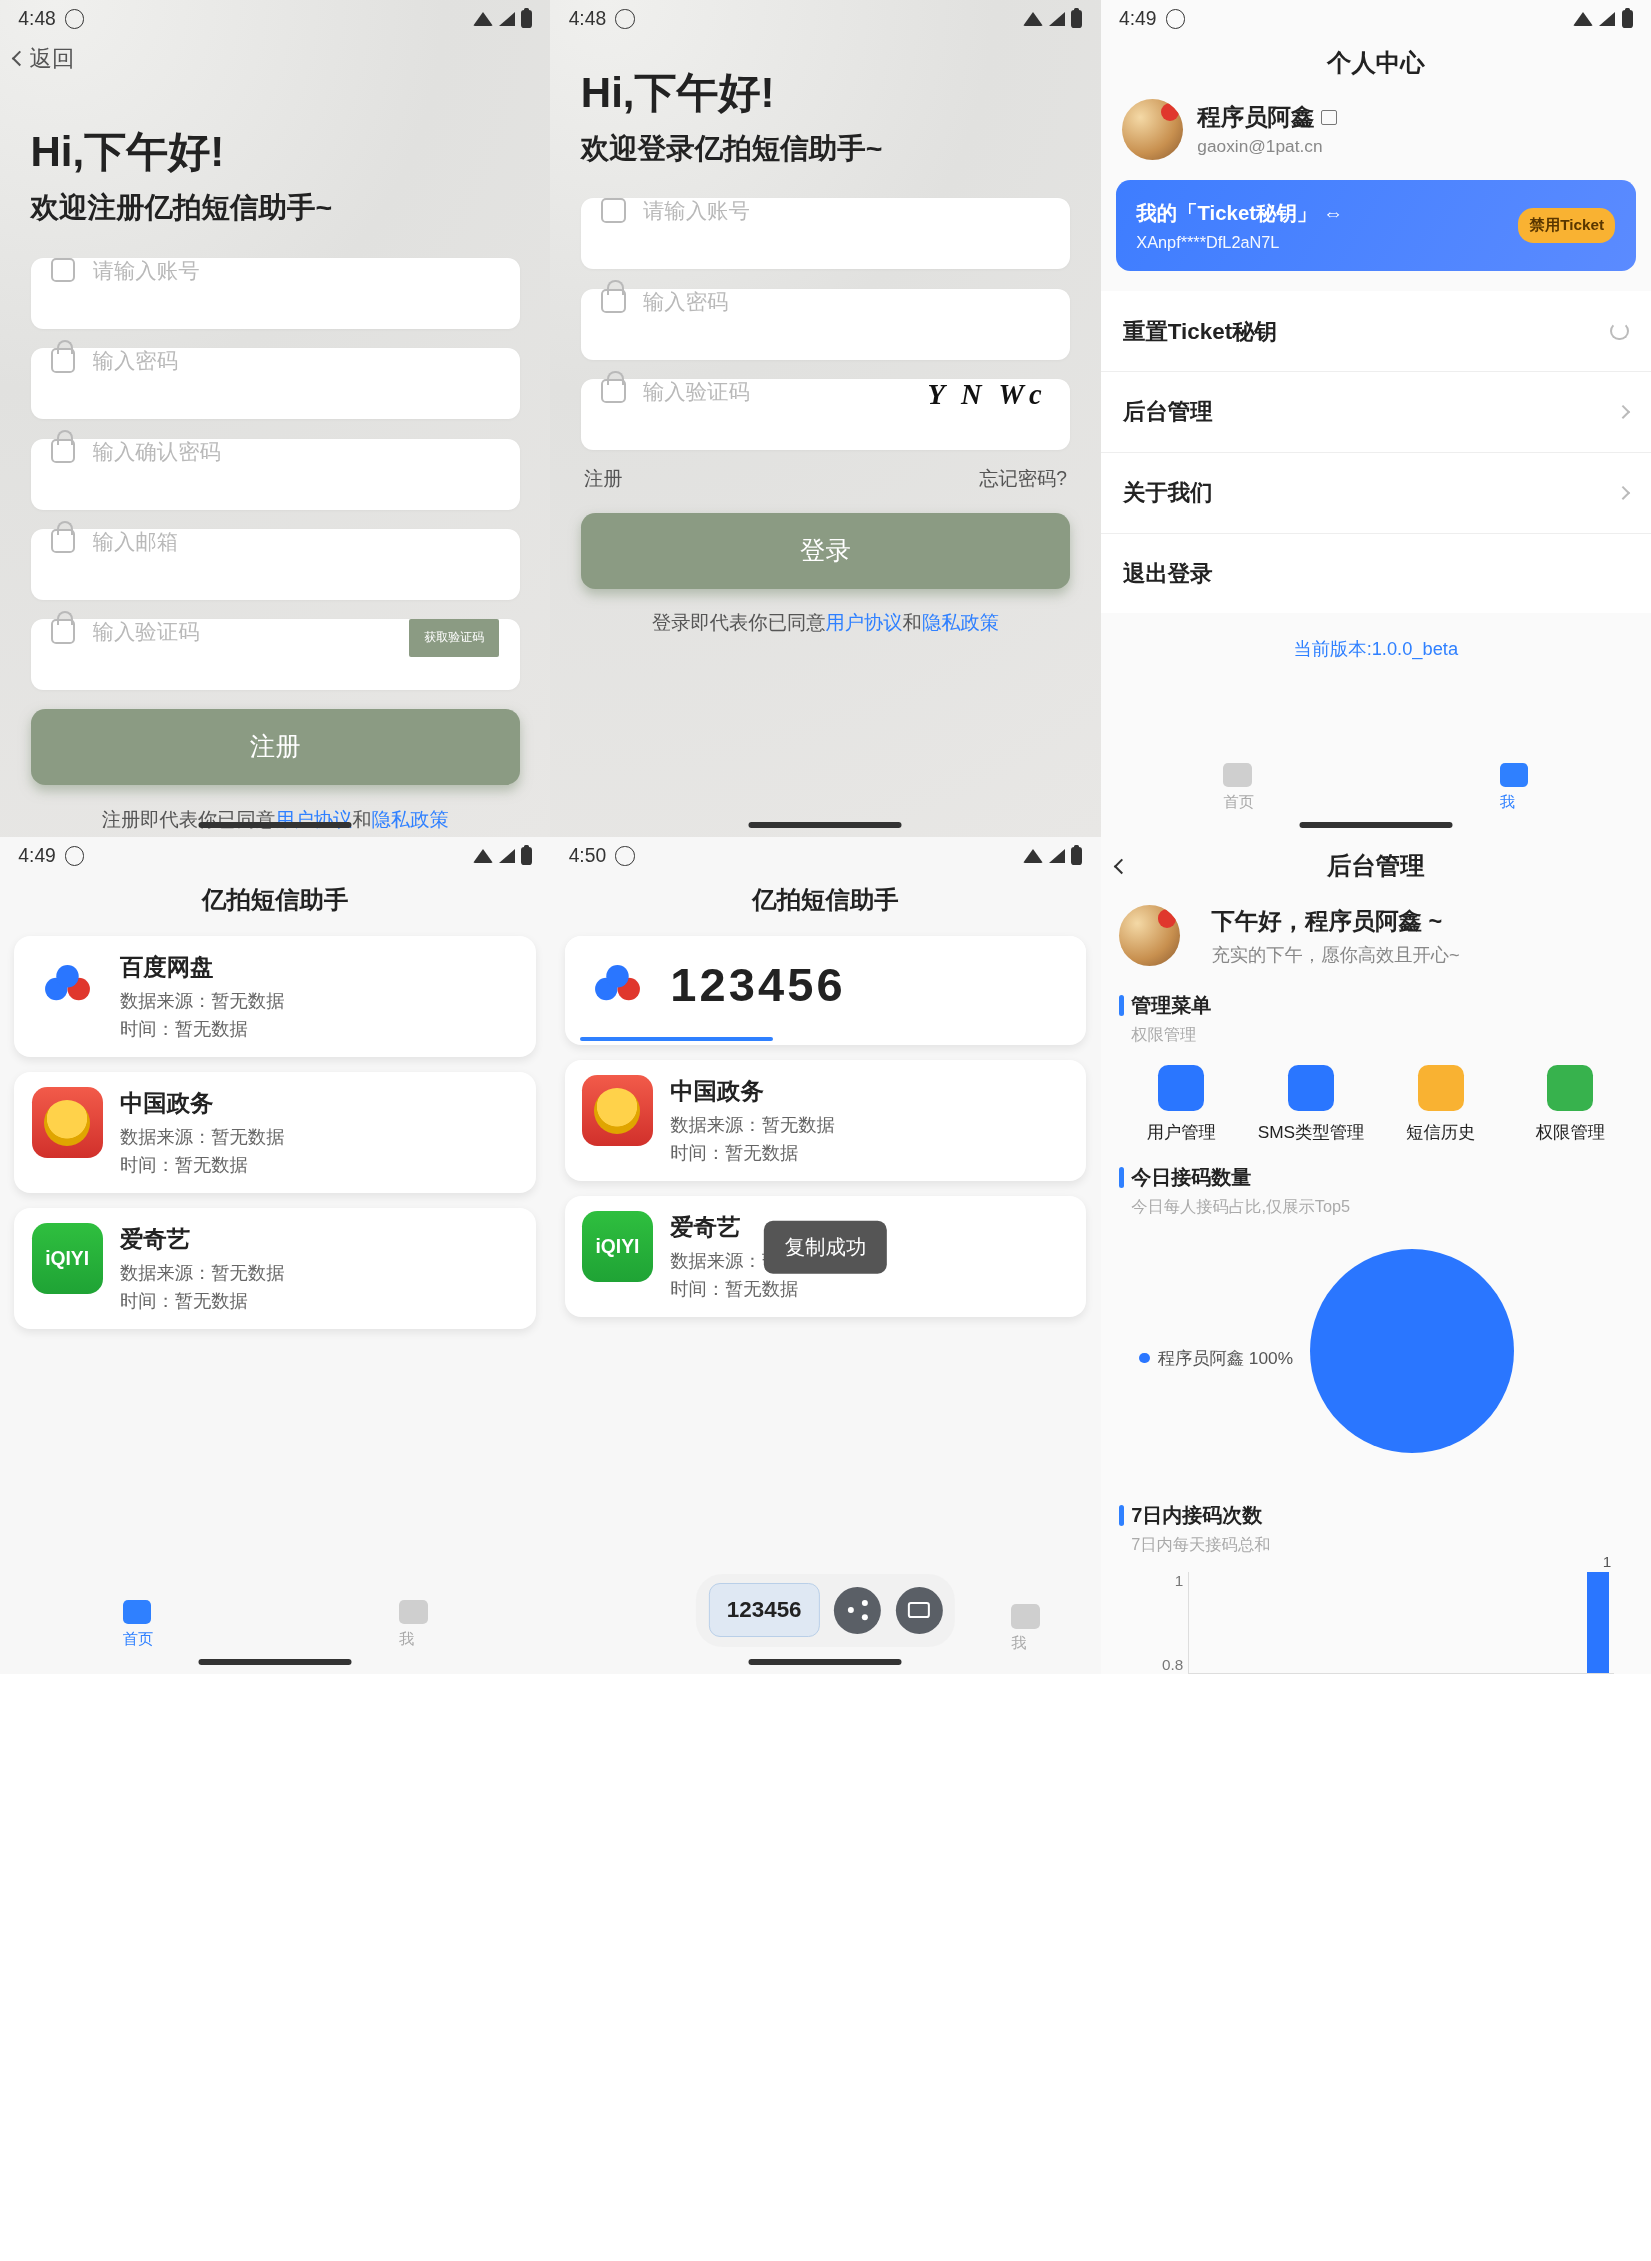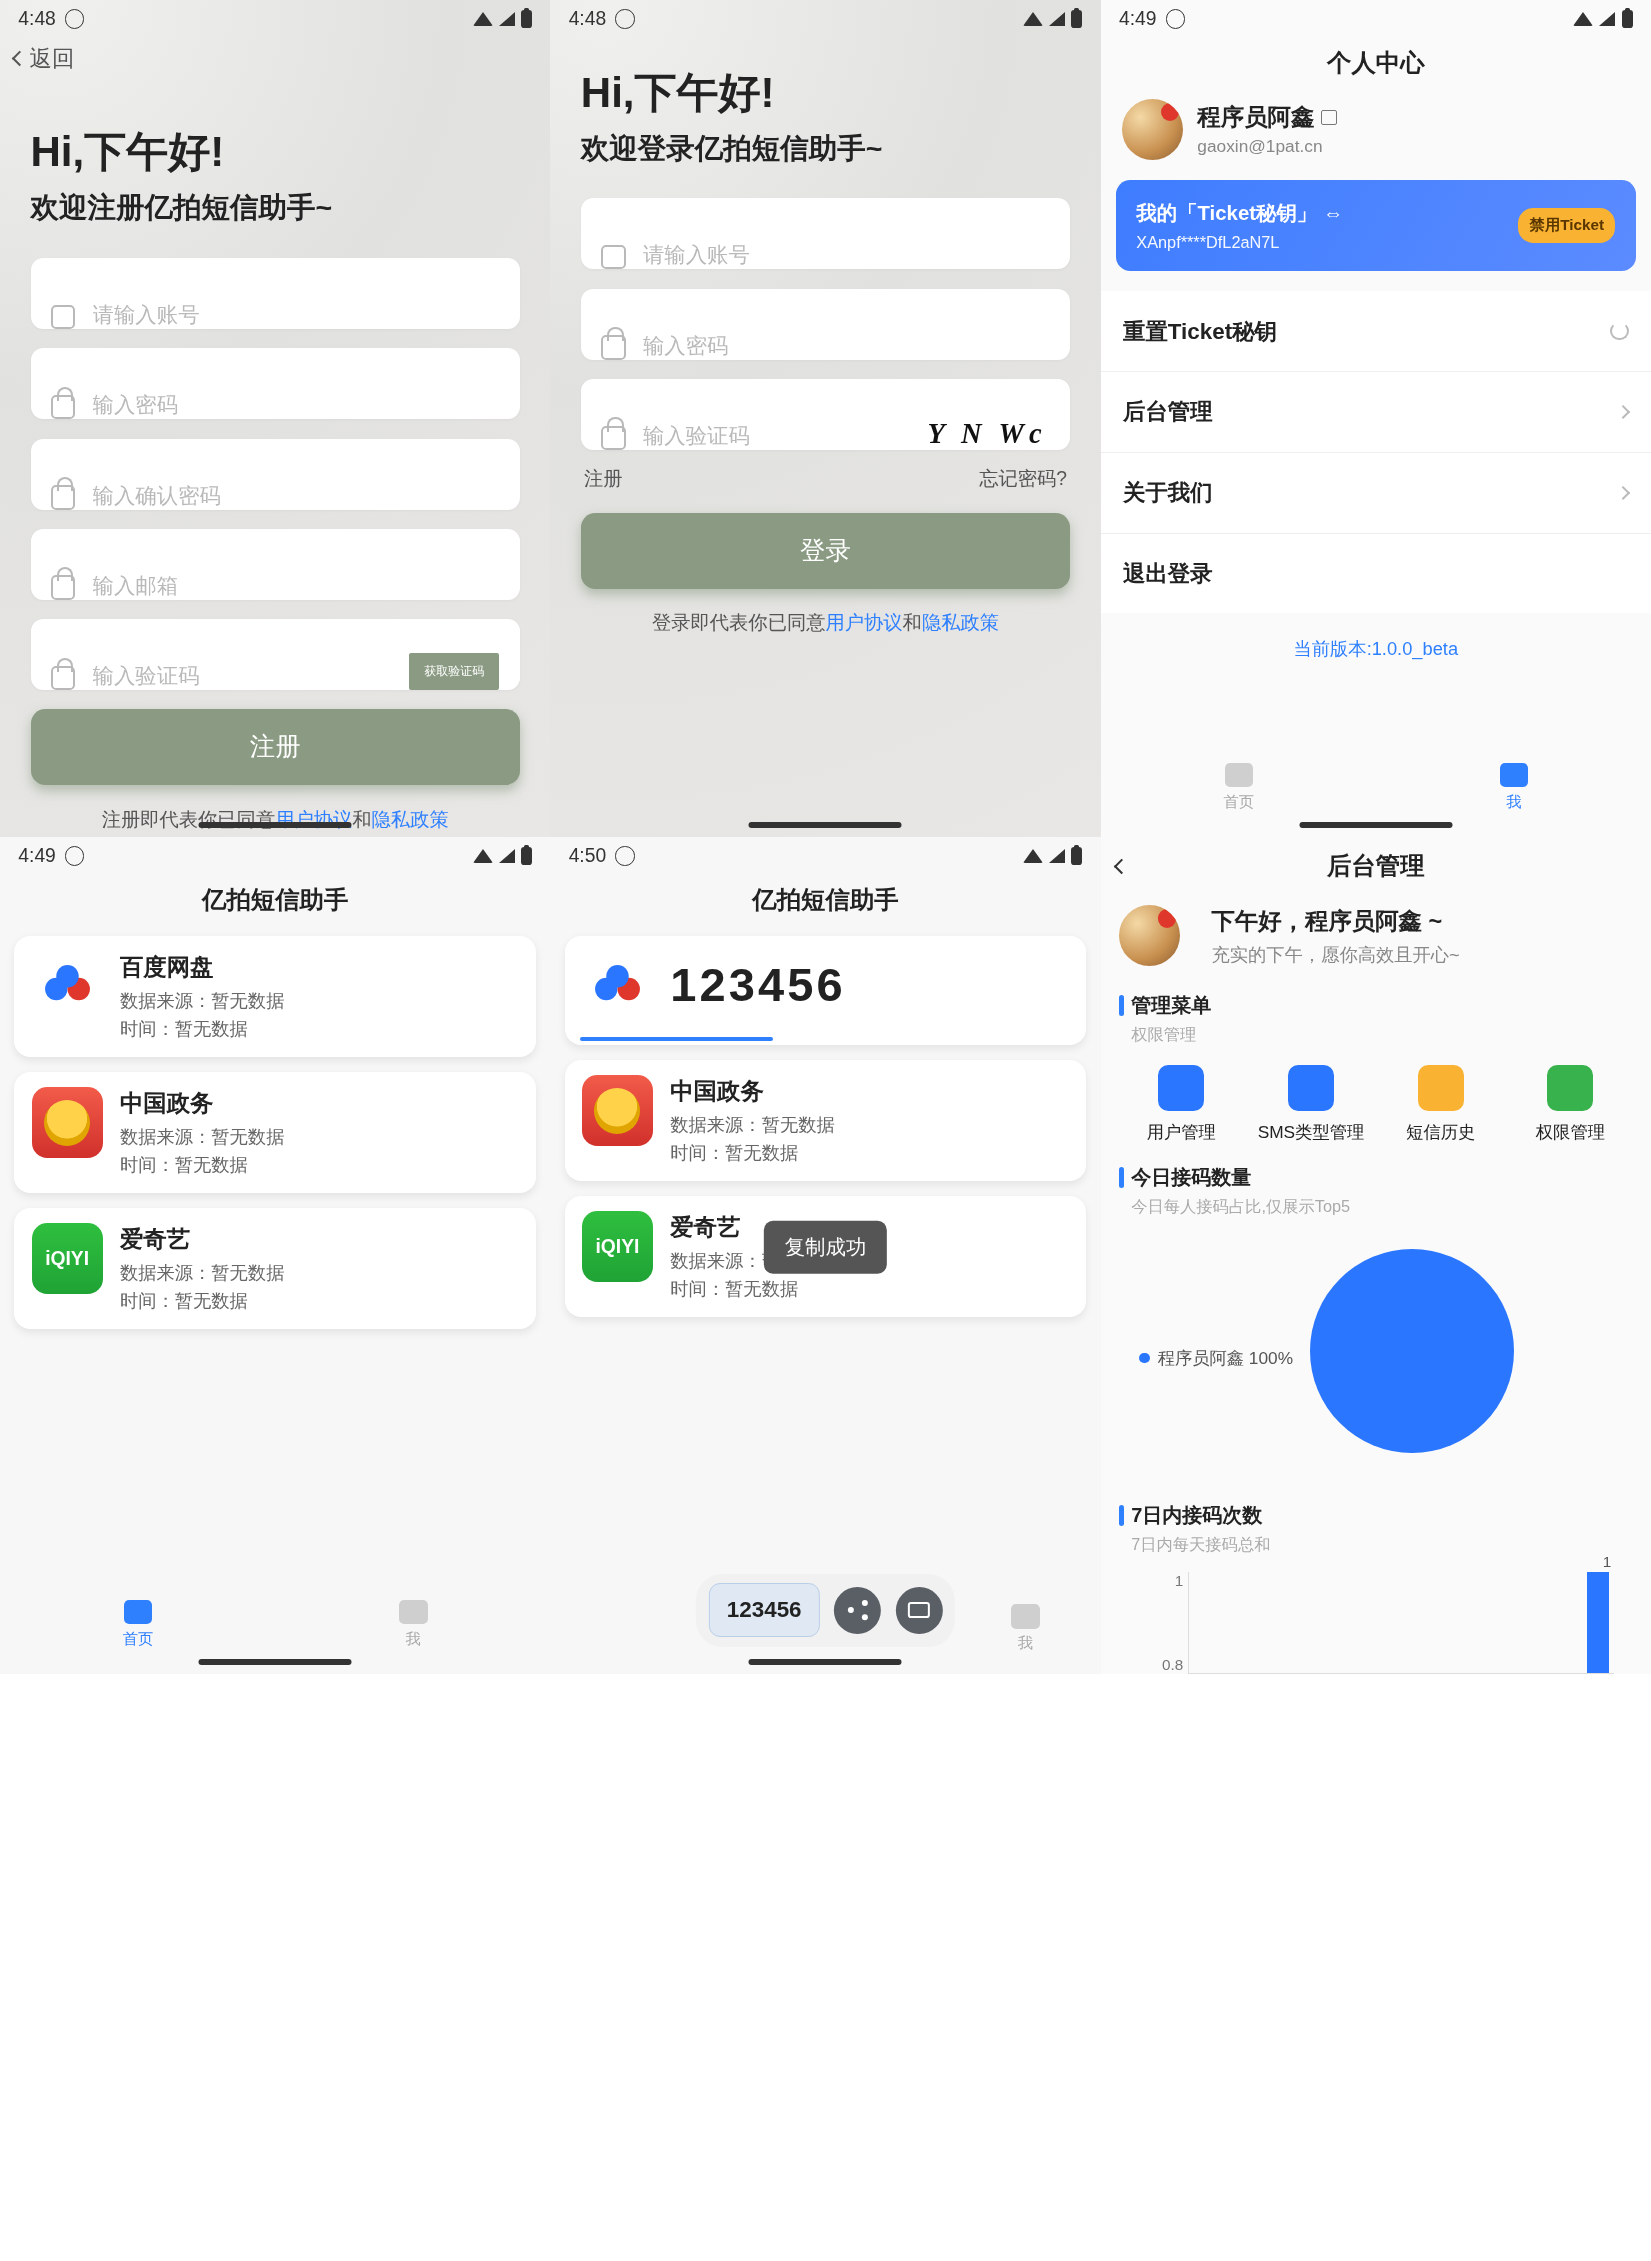--- a/index.html
+++ b/index.html
@@ -39,21 +39,21 @@
   
   .backbar{display:flex;align-items:center;gap:4.1px;padding:9.2px 14.3px;font-size:22.4px;color:#555;}
   .chevron-left{width:11.2px;height:11.2px;border-left:2px solid #555;border-bottom:2px solid #555;transform:rotate(45deg);}
 
   .page-title{text-align:center;font-size:24.4px;font-weight:600;padding:13.2px 0 9.2px;}
 
   
   .auth-pad{padding:15.3px 30.5px 0;}
   .hi{font-size:42px;font-weight:700;margin:25.4px 0 9.2px;}
   .welcome{font-size:28.5px;font-weight:600;margin:0 0 30.5px;}
-  .field{display:flex;align-items:flex-end;background:#fff;border-radius:12.2px;height:71px;padding:0 20.4px;margin-bottom:19.3px;box-shadow:0 1px 3.1px rgba(0,0,0,.04);}
+  .field{display:flex;align-items:flex-start;background:#fff;border-radius:12.2px;height:71px;padding:0 20.4px;margin-bottom:19.3px;box-shadow:0 1px 3.1px rgba(0,0,0,.04);}
   .field .ic{width:24.4px;height:24.4px;border:2px solid #b9b9b9;border-radius:5.1px;margin-right:15.3px;flex:0 0 24.4px;}
   .ic-user{border-radius:50% 50% 5.1px 5.1px;}
   .ic-lock{border-radius:6.1px;position:relative;}
   .ic-lock::before{content:"";position:absolute;top:-10.2px;left:4.1px;width:12.2px;height:12.2px;border:2px solid #b9b9b9;border-bottom:none;border-radius:8.1px 8.1px 0 0;}
   .field input{flex:1;border:none;outline:none;font-size:21.4px;color:#333;background:transparent;}
   .field input::placeholder{color:#b9b9b9;}
   .captcha-img{font-family:serif;font-size:28.5px;font-weight:700;letter-spacing:5.1px;color:#111;padding:0 3.1px;font-style:italic;}
   .field .get-code{background:var(--primary);color:#fff;border:none;border-radius:2px;font-size:12px;padding:10.2px 15.3px;}
   .row-links{display:flex;justify-content:space-between;font-size:19.3px;color:#555;margin:-4.1px 3.1px 20.4px;}
   .big-btn{display:block;width:100%;height:76px;border:none;border-radius:14.3px;background:var(--primary);color:#fff;font-size:25.4px;box-shadow:0 5.1px 12.2px rgba(139,155,131,.55);margin:10.2px 0 20.4px;}
@@ -75,21 +75,21 @@
   .ticket .tk{font-size:16.3px;margin-top:5.1px;opacity:.95;}
   .ticket .pill{background:var(--orange);color:#5a3700;font-size:15.3px;font-weight:600;padding:7.1px 11.2px;border-radius:15.3px;}
   .menu{margin-top:20.4px;}
   .menu-row{display:flex;align-items:center;justify-content:space-between;padding:24.4px 22.4px;font-size:22.4px;font-weight:600;border-bottom:0.5px solid #eee;background:#fff;}
   .chev-r{width:10.2px;height:10.2px;border-right:2px solid #bbb;border-top:2px solid #bbb;transform:rotate(45deg);}
   .refresh{width:18.3px;height:18.3px;border:2px solid #bbb;border-radius:50%;border-top-color:transparent;}
   .version{text-align:center;color:var(--link);font-size:18.3px;padding:22.4px 0;}
 
   
   .tabbar{position:absolute;bottom:20.4px;left:0;right:0;display:flex;justify-content:space-around;padding:9.2px 0 4.1px;}
-  .tab{display:flex;flex-direction:column;align-items:center;gap:4.1px;font-size:15.3px;color:#a9a9a9;}
+  .tab{display:flex;flex-direction:column;align-items:flex-start;gap:4.1px;font-size:15.3px;color:#a9a9a9;}
   .tab.active{color:var(--link);}
   .tab-ic{width:28.5px;height:24.4px;border-radius:5.1px;background:#cfcfcf;}
   .tab.active .tab-ic{background:var(--link);}
 
   
   .cards{padding:10.2px 14.3px;display:flex;flex-direction:column;gap:15.3px;}
   .card{background:#fff;border-radius:16.3px;padding:15.3px 17.3px;display:flex;gap:17.3px;align-items:flex-start;box-shadow:0 3.1px 8.1px rgba(0,0,0,.08);}
   .app-ic{width:71px;height:71px;border-radius:15.3px;flex:0 0 71px;display:flex;align-items:center;justify-content:center;font-weight:800;color:#fff;font-size:19.3px;}
   .ic-baidu{background:#fff;}
   .ic-baidu svg{width:51px;height:51px;}

